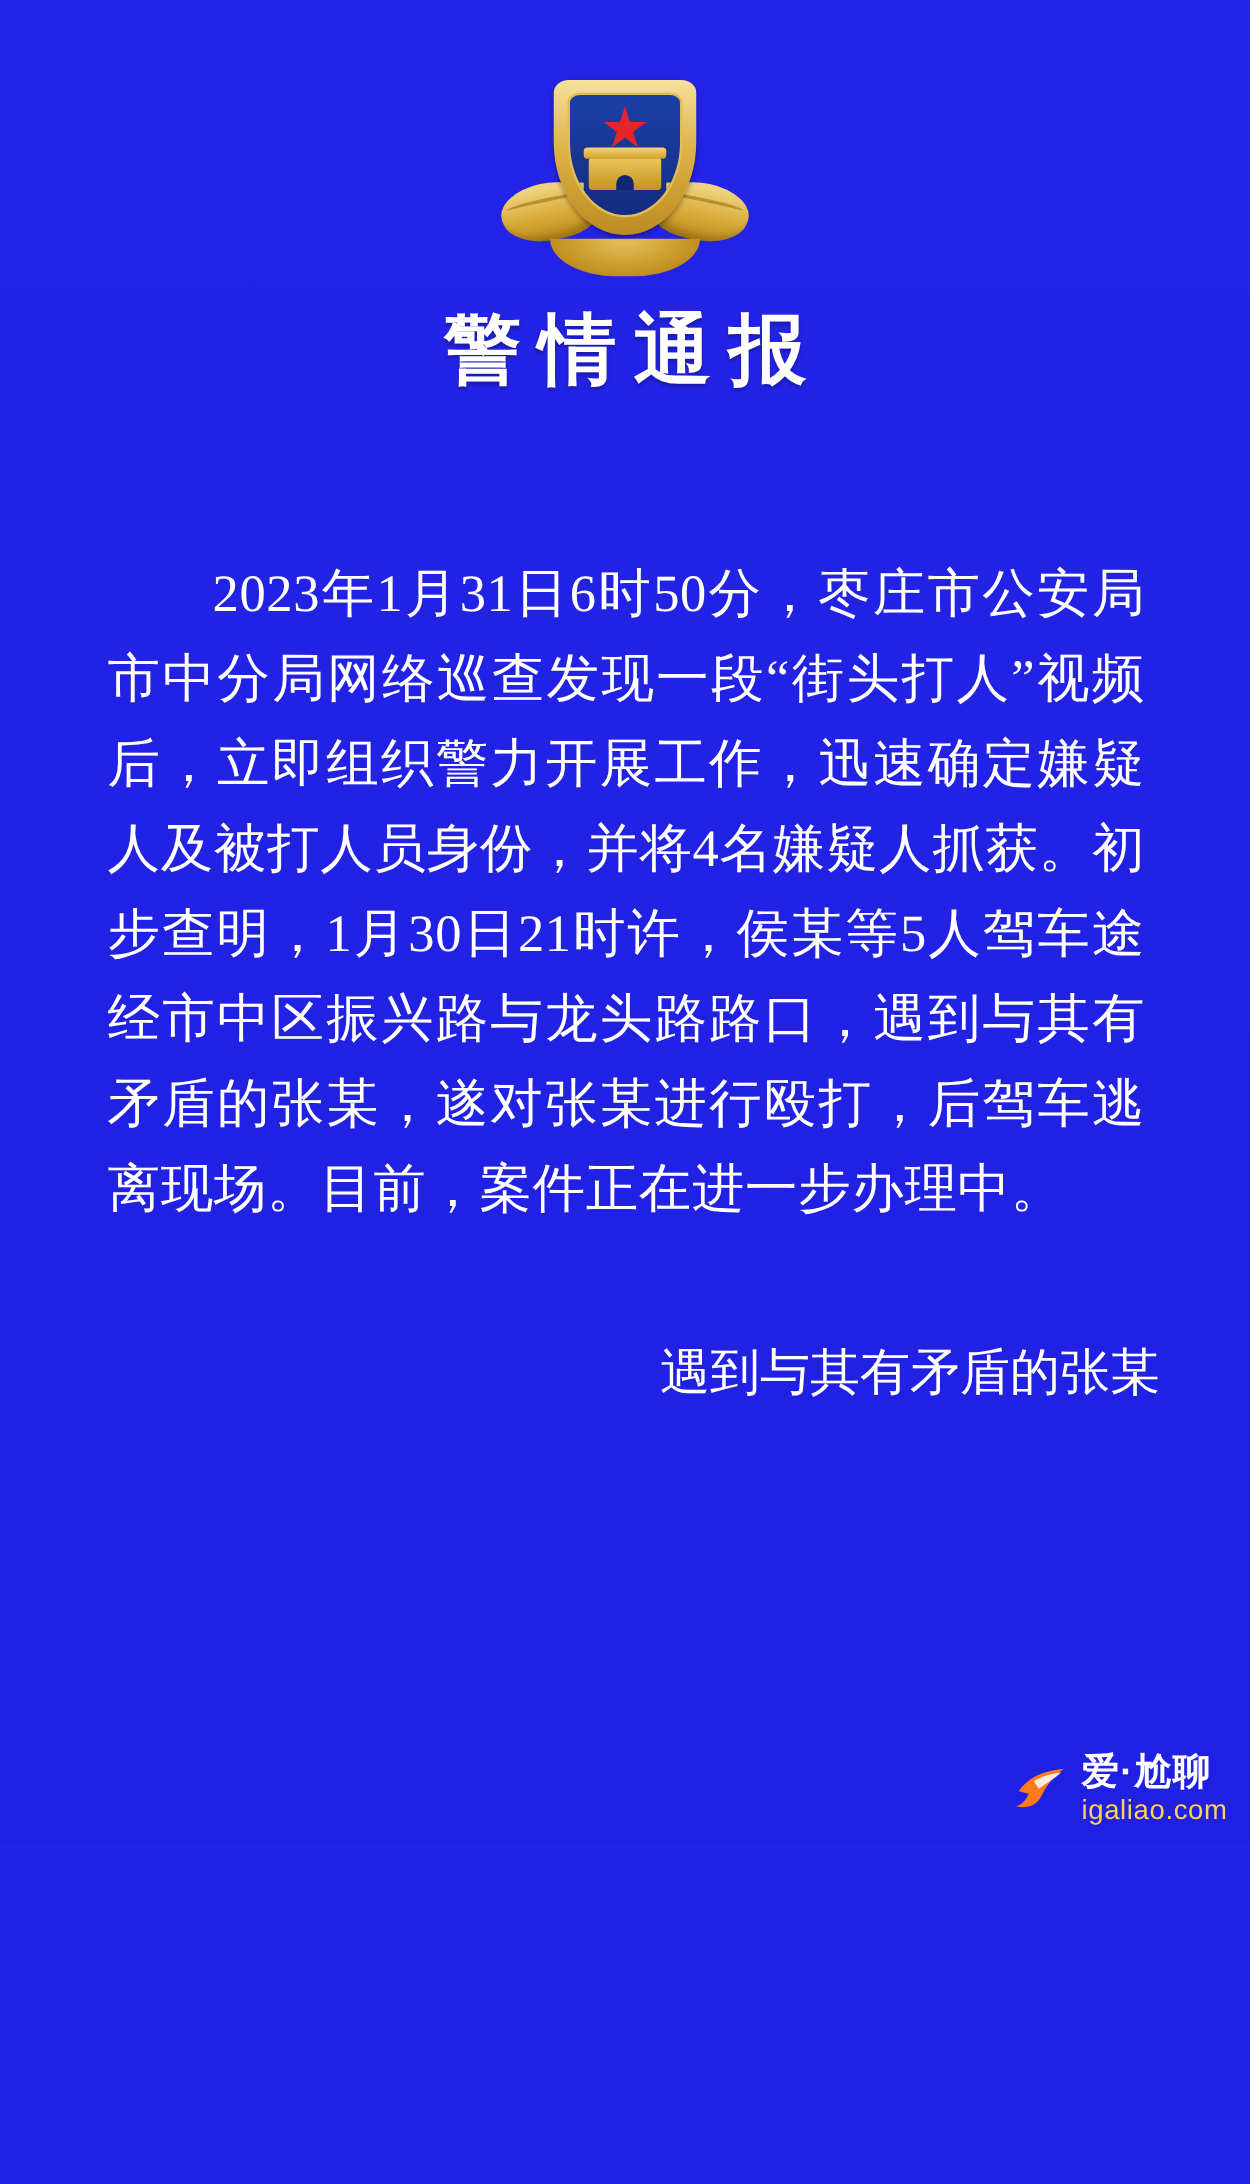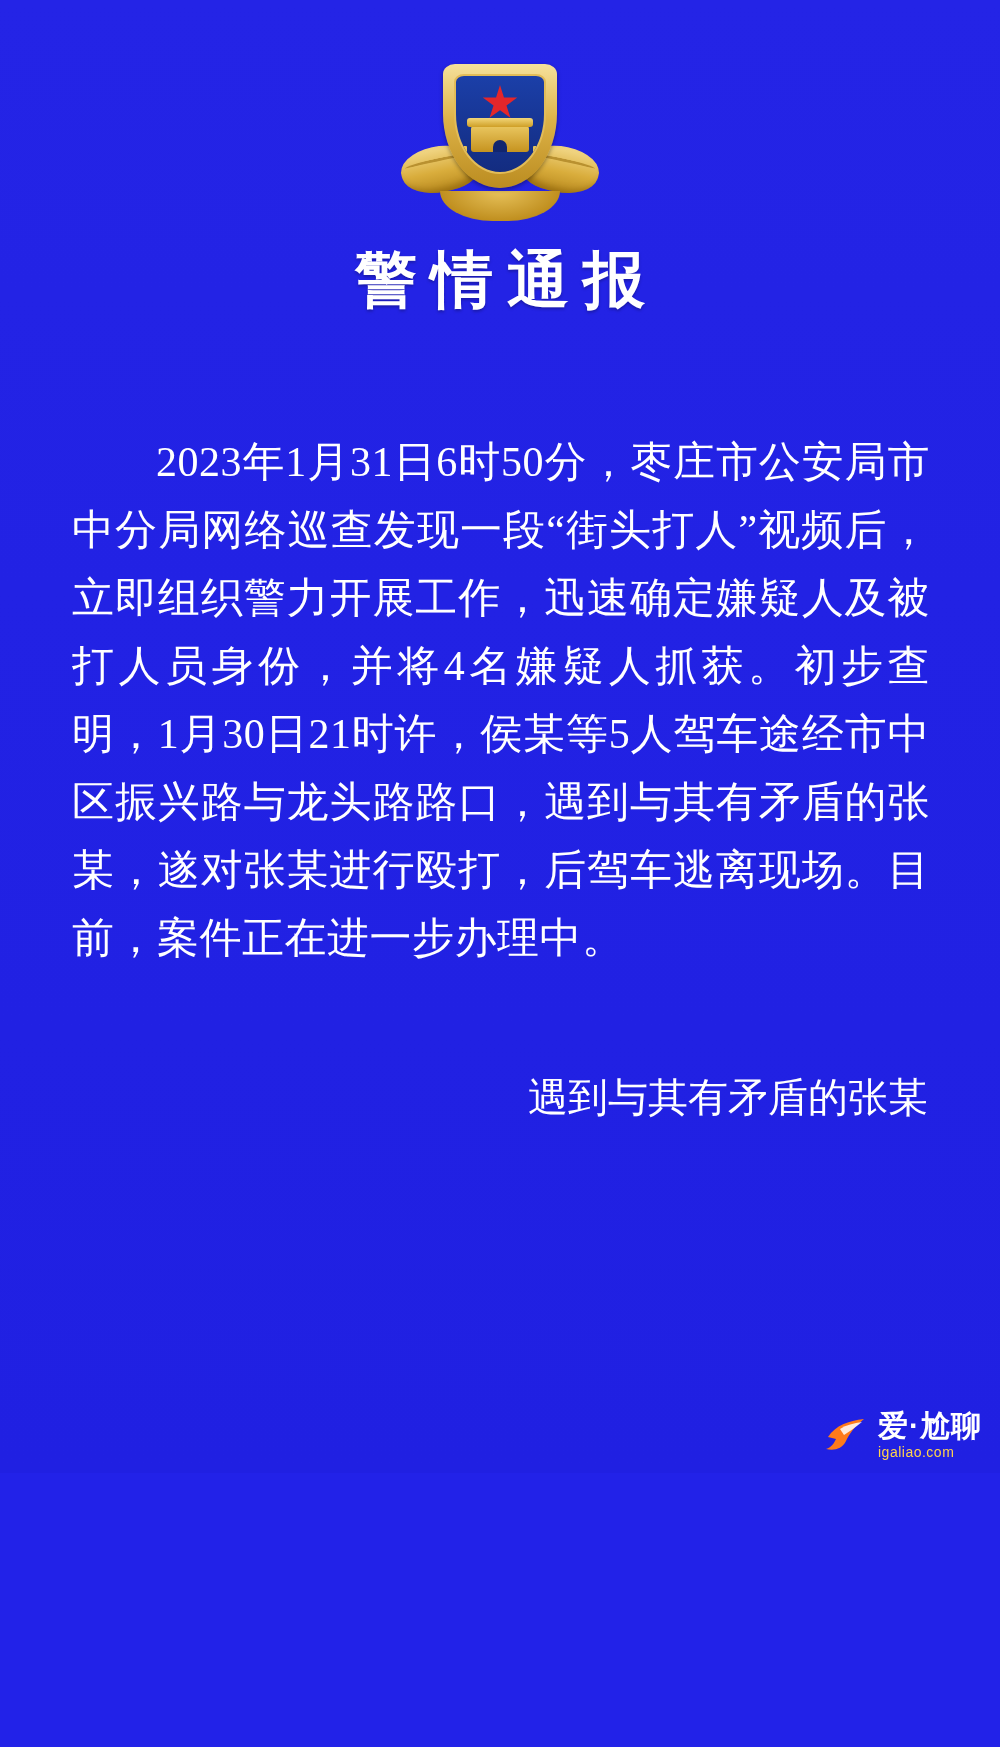--- a/index.html
+++ b/index.html
@@ -181,21 +181,21 @@
     top: 428px;
     left: 72px;
     width: 858px;
     font-size: 42px;
     line-height: 1.62;
     text-align: justify;
     text-justify: inter-ideograph;
     letter-spacing: 0.5px;
   }
   .body-text p {
-    margin: 0;
+    margin: 14px;
     text-indent: 2em;
   }
 
   
   .signature {
     position: absolute;
     top: 1066px;
     right: 72px;
     text-align: right;
     font-size: 40px;
@@ -224,21 +224,21 @@
     flex-direction: column;
     line-height: 1;
   }
   .wm-title {
     font-size: 30px;
     font-weight: bold;
     color: #ffffff;
     letter-spacing: 1px;
   }
   .wm-sub {
-    font-size: 14px;
+    font-size: 22px;
     color: #ffd34d;
     margin-top: 4px;
     letter-spacing: 0.5px;
   }
 </style>
 </head>
 <body>
 
 <div class="page">
 

